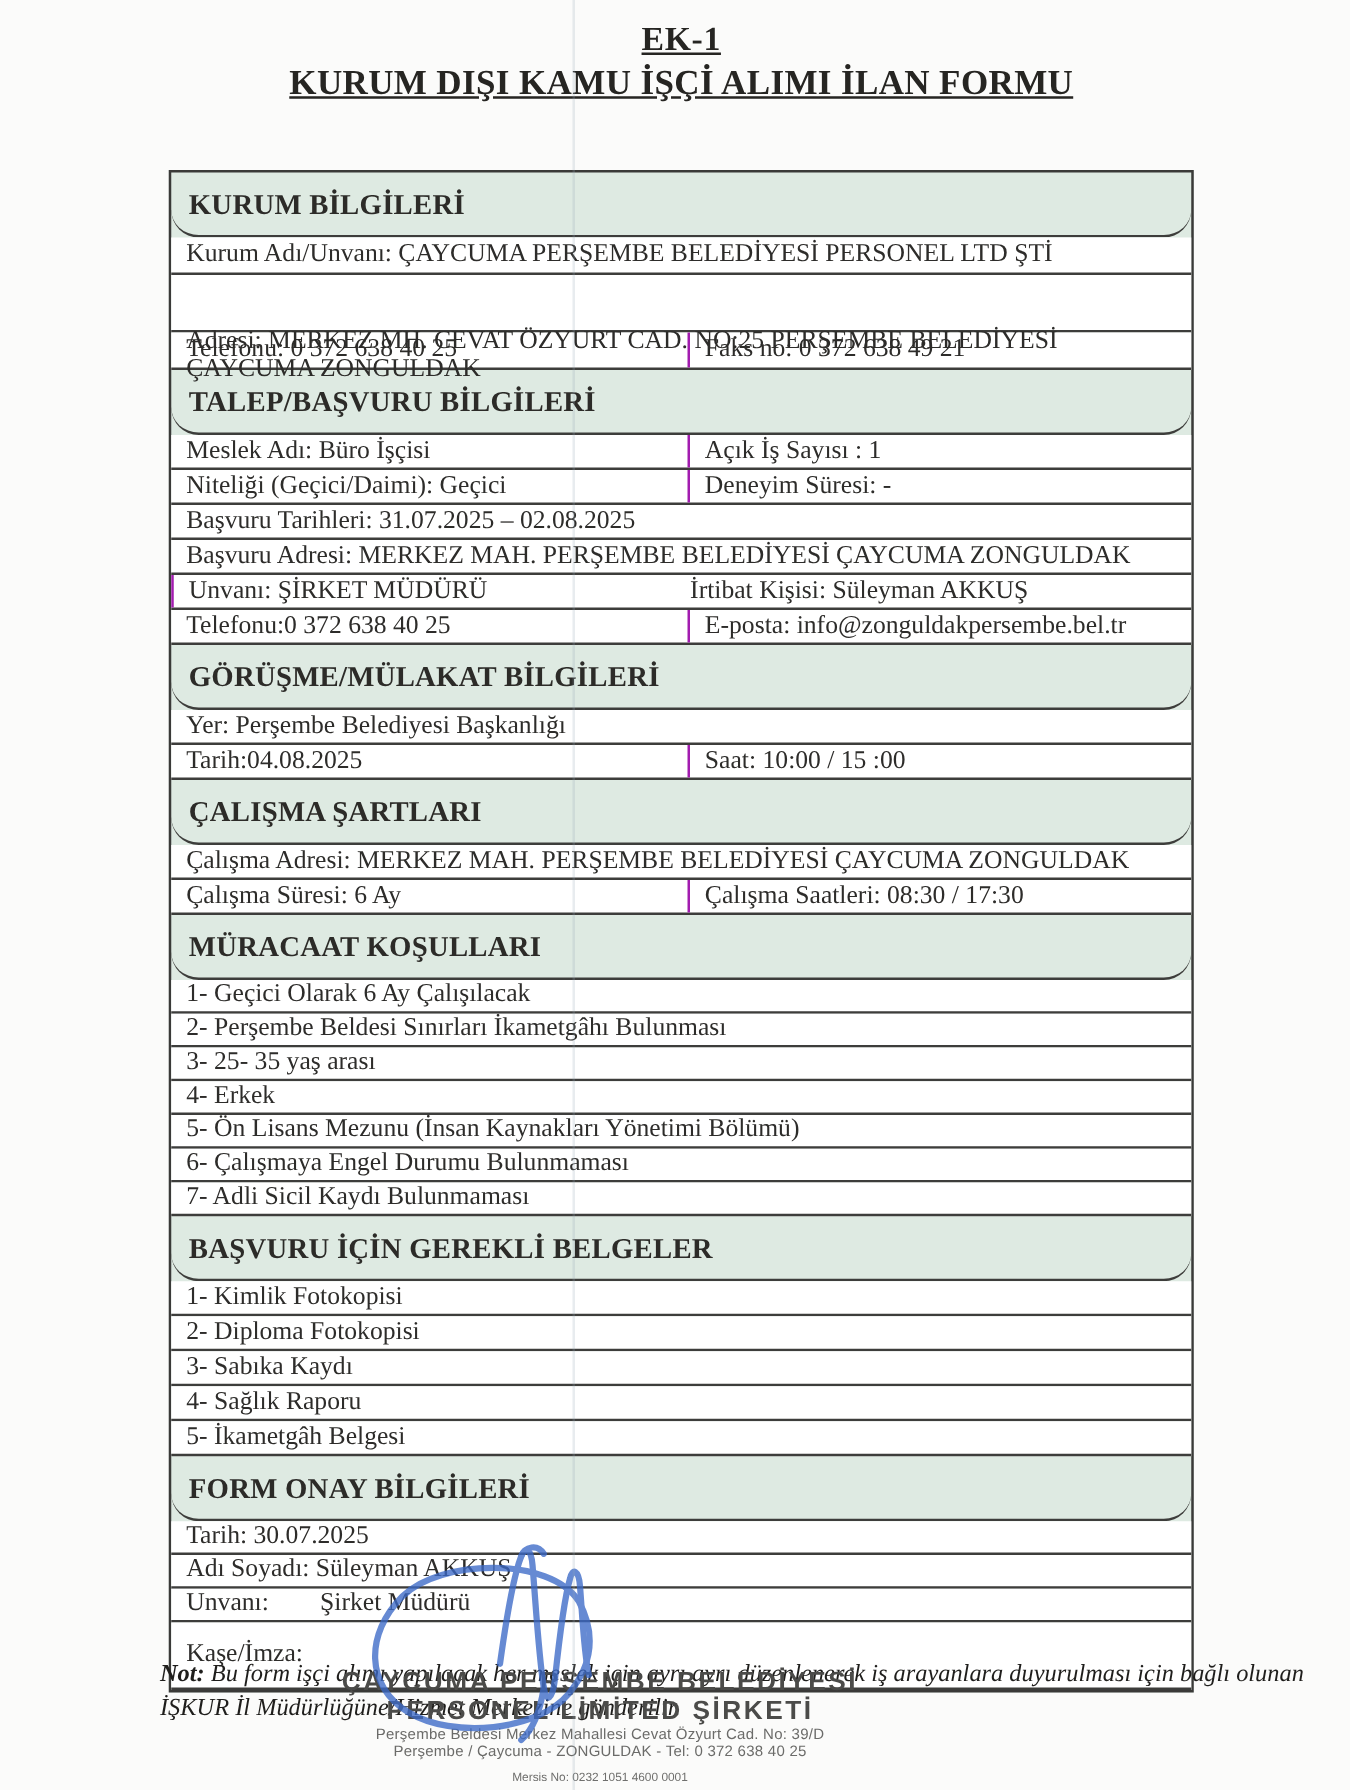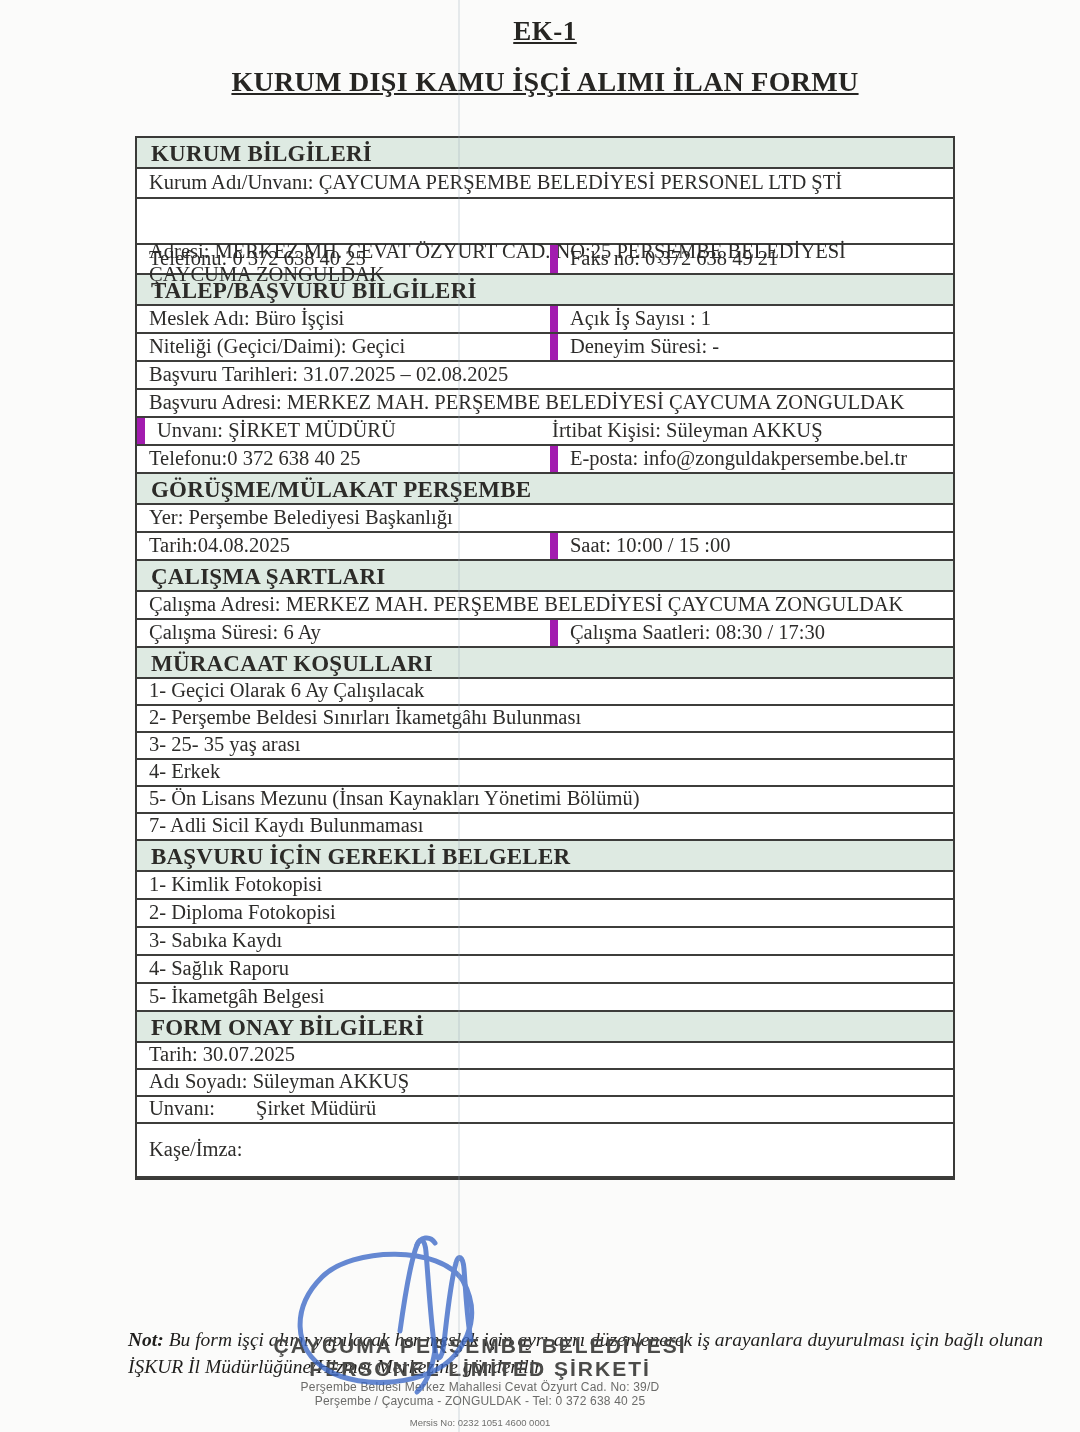--- a/index.html
+++ b/index.html
@@ -23,38 +23,39 @@
   }
   .titles {
     position: absolute;
     left: 135px; top: 16px; width: 820px;
     text-align: center;
     font-weight: bold;
     color: #262522;
     text-decoration: underline;
   }
   .form-tag   { font-size: 27px; letter-spacing: 0.5px; }
-  .form-title { font-size: 28px; letter-spacing: 0.3px; margin-top: 19px; }
+  .form-title { font-size: 28px; letter-spacing: 0.3px; margin-top: 4px; }
 
   .form-table {
     position: absolute;
     left: 135px; top: 136px; width: 820px;
     background: #deeae2;
     border: 2px solid #3a3a38;
     z-index: 2;
   }
   .section-header {
-    height: 31px;
+    height: 52px;
     display: flex; align-items: center;
     padding: 2px 0 0 14px;
     font-weight: bold;
     font-size: 23px;
     letter-spacing: 0.2px;
     color: #2c2b28;
     border-bottom: 2px solid #3d3d3b;
+    border-radius: 22px;
   }
   .row {
     background: #ffffff;
     display: flex; align-items: stretch;
     height: 28px;
     font-size: 20.5px;
     border-bottom: 2px solid #3d3d3b;
   }
   .row.h30  { height: 30px; }
   .row.tall { height: 46px; }
@@ -62,21 +63,21 @@
   .row.kase { height: 54px; align-items: center; }
   .cell {
     display: flex; align-items: center;
     padding: 0 10px 2px 12px;
     white-space: pre-wrap;
     line-height: 22.5px;
     width: 100%;
   }
   .row.tall .cell { align-items: flex-start; padding-top: 1px; margin-top: 40px; }
   .split .cell-left  { width: 50.6%; }
-  .split .cell-right { width: 49.4%; border-left: 8px solid #a21caf; }
+  .split .cell-right { width: 49.4%; border-left: 2px solid #a21caf; }
 
   .stamp {
     position: absolute;
     left: 240px; top: 1334px; width: 480px;
     text-align: center;
     font-family: "Liberation Sans", "DejaVu Sans", sans-serif;
     z-index: 3;
     pointer-events: none;
   }
   .stamp-big {
@@ -154,21 +155,21 @@
         <div class="cell">Başvuru Adresi: MERKEZ MAH. PERŞEMBE BELEDİYESİ ÇAYCUMA ZONGULDAK</div>
       </div>
       <div class="row  split">
         <div class="cell cell-right">Unvanı: ŞİRKET MÜDÜRÜ</div>
         <div class="cell cell-left">İrtibat Kişisi: Süleyman AKKUŞ</div>
       </div>
       <div class="row  split">
         <div class="cell cell-left">Telefonu:0 372 638 40 25</div>
         <div class="cell cell-right">E-posta: info@zonguldakpersembe.bel.tr</div>
       </div>
-      <div class="section-header">GÖRÜŞME/MÜLAKAT PERŞEMBE</div>
+      <div class="section-header">GÖRÜŞME/MÜLAKAT BİLGİLERİ</div>
       <div class="row ">
         <div class="cell">Yer: Perşembe Belediyesi Başkanlığı</div>
       </div>
       <div class="row  split">
         <div class="cell cell-left">Tarih:04.08.2025</div>
         <div class="cell cell-right">Saat: 10:00 / 15 :00</div>
       </div>
       <div class="section-header">ÇALIŞMA ŞARTLARI</div>
       <div class="row ">
         <div class="cell">Çalışma Adresi: MERKEZ MAH. PERŞEMBE BELEDİYESİ ÇAYCUMA ZONGULDAK</div>
@@ -185,20 +186,23 @@
         <div class="cell">2- Perşembe Beldesi Sınırları İkametgâhı Bulunması</div>
       </div>
       <div class="row short">
         <div class="cell">3- 25- 35 yaş arası</div>
       </div>
       <div class="row short">
         <div class="cell">4- Erkek</div>
       </div>
       <div class="row short">
         <div class="cell">5- Ön Lisans Mezunu (İnsan Kaynakları Yönetimi Bölümü)</div>
+      </div>
+      <div class="row short">
+        <div class="cell">6- Çalışmaya Engel Durumu Bulunmaması</div>
       </div>
       <div class="row short">
         <div class="cell">7- Adli Sicil Kaydı Bulunmaması</div>
       </div>
       <div class="section-header">BAŞVURU İÇİN GEREKLİ BELGELER</div>
       <div class="row ">
         <div class="cell">1- Kimlik Fotokopisi</div>
       </div>
       <div class="row ">
         <div class="cell">2- Diploma Fotokopisi</div>

